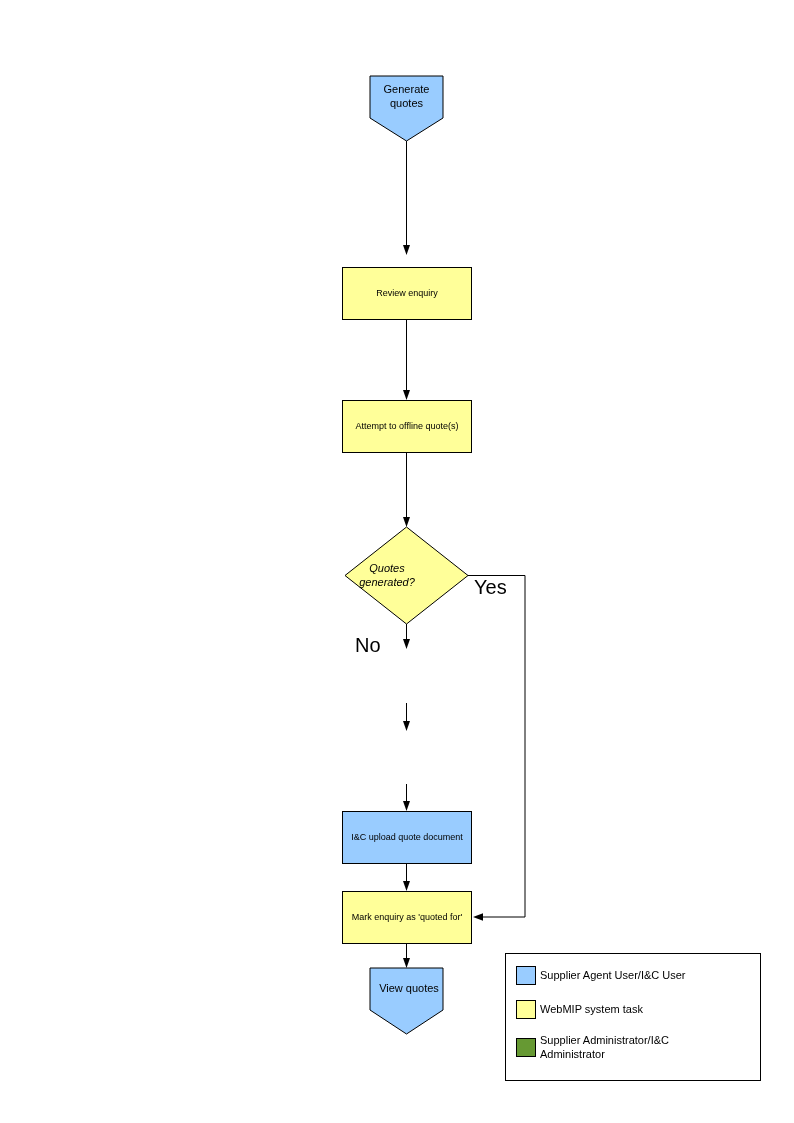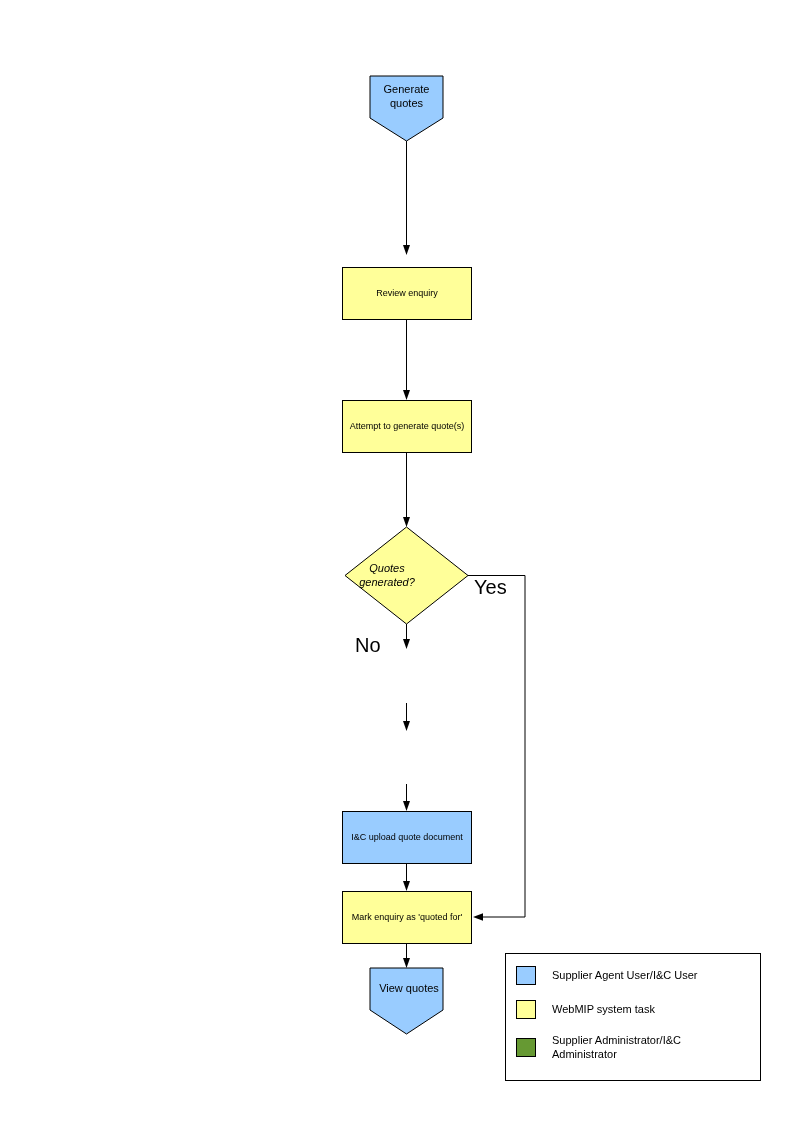--- a/index.html
+++ b/index.html
@@ -63,21 +63,21 @@
     width: 256px;
     height: 128px;
     border: 1px solid #000;
     background: #fff;
     padding: 12px 10px;
     display: flex;
     flex-direction: column;
     gap: 15px;
   }
 
-  .legend-item { display: flex; align-items: center; gap: 16px; }
+  .legend-item { display: flex; align-items: center; gap: 4px; }
 
   .legend-swatch {
     width: 20px;
     height: 19px;
     border: 1px solid #000;
     flex: 0 0 auto;
   }
 
   .legend-label { font-size: 11px; line-height: 1.25; width: 182px; }
 </style>
@@ -123,21 +123,21 @@
   </svg>
 
   <div class="shape-label" style="left:370px; top:76px; width:73px; height:42px;">Generate quotes</div>
 
   <div class="shape-label" style="left:355px; top:551px; width:64px; height:50px;font-style:italic;">Quotes generated?</div>
 
   <div class="shape-label" style="left:370px; top:968px; width:78px; height:42px;">View quotes</div>
 
   <div class="node process fill-yellow" style="top:255px;margin-top:12px;">Review enquiry</div>
 
-  <div class="node process fill-yellow" style="top:400px;">Attempt to generate quote(s)</div>
+  <div class="node process fill-yellow" style="top:400px;">Attempt to offline quote(s)</div>
 
 
 
   <div class="node process fill-blue" style="top:811px;">I&amp;C upload quote document</div>
 
   <div class="node process fill-yellow" style="top:891px;">Mark enquiry as 'quoted for'</div>
 
   <div class="branch-label" style="left:474px; top:577px;">Yes</div>
 
   <div class="branch-label" style="left:355px; top:619px;margin-top:16px;">No</div>

